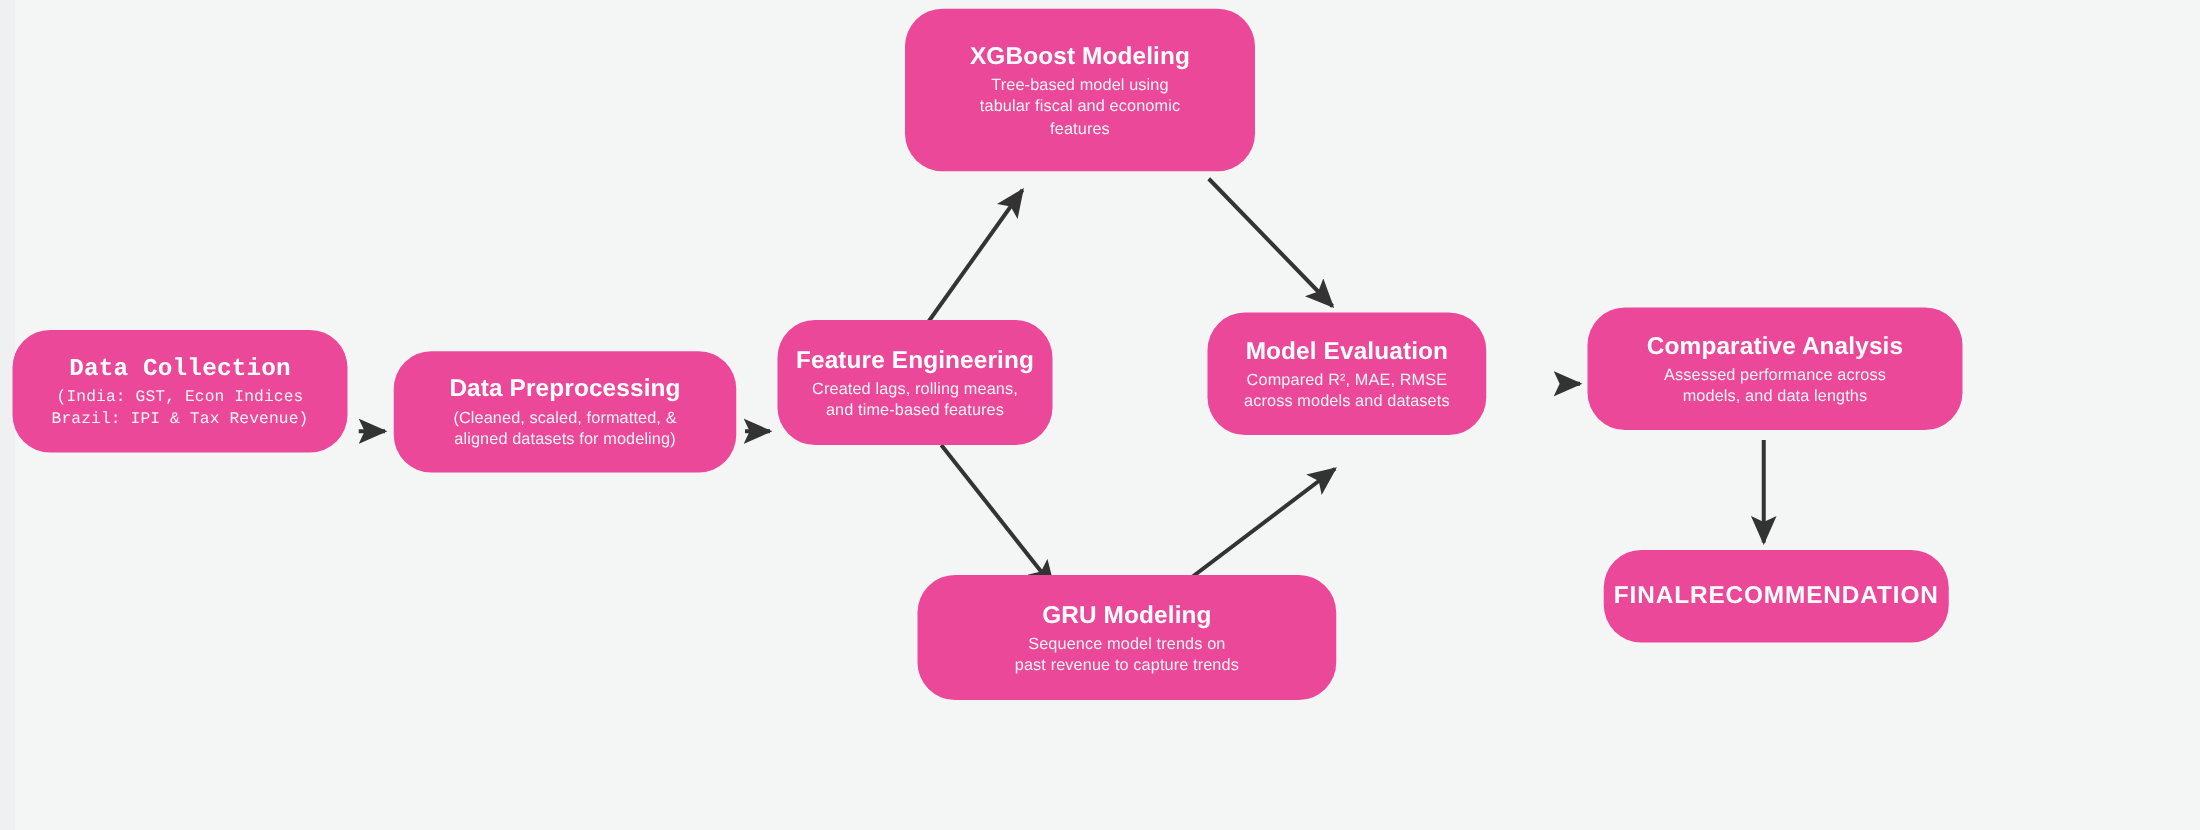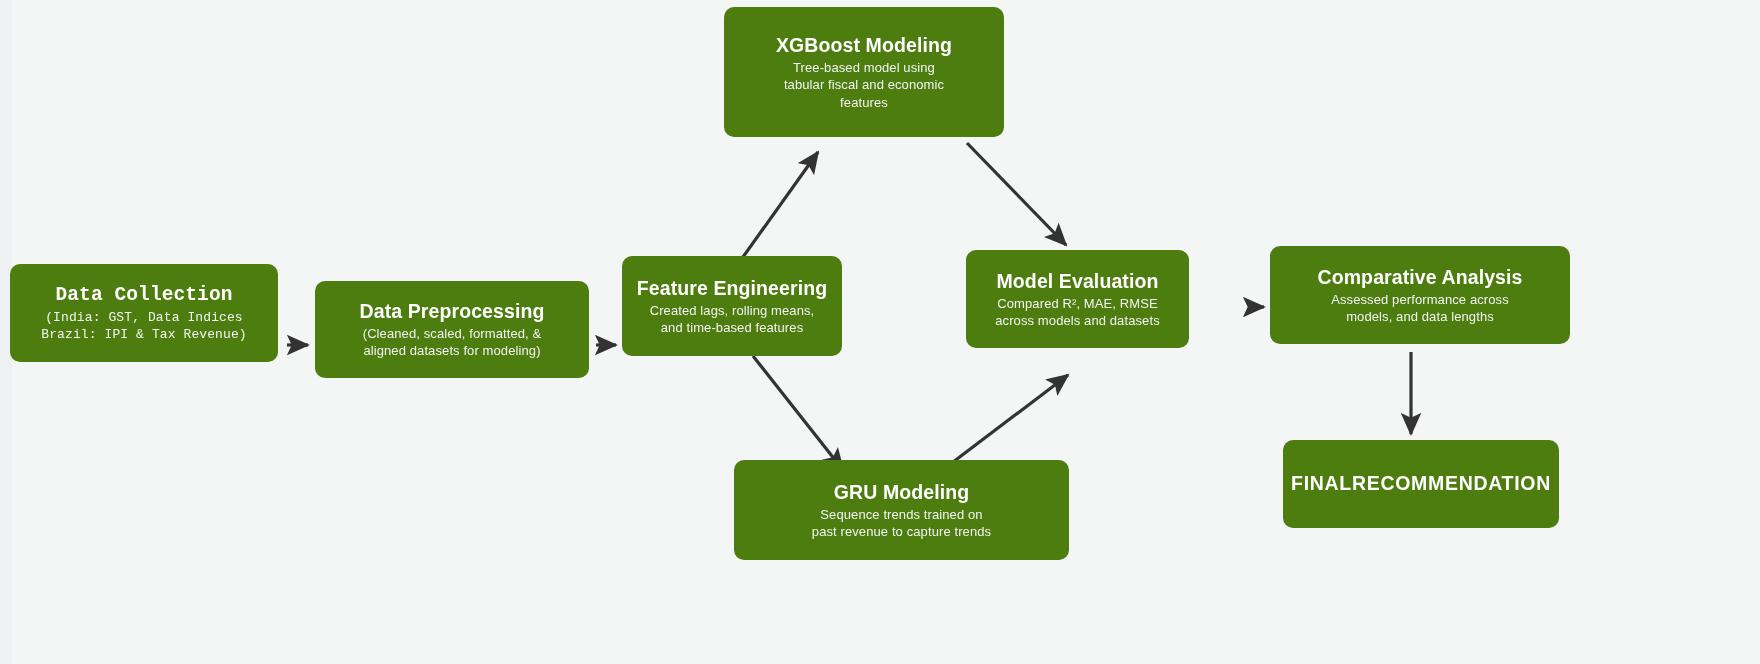--- a/index.html
+++ b/index.html
@@ -24,22 +24,22 @@
   }
   #edges {
     position: absolute;
     left: 0; top: 0;
     width: 1760px; height: 664px;
     pointer-events: none;
   }
   .node {
     position: absolute;
     box-sizing: border-box;
-    background: #4d7c0f;
-    border-radius: 10px;
+    background: #ec4899;
+    border-radius: 30px;
     color: #ffffff;
     display: flex;
     flex-direction: column;
     align-items: center;
     justify-content: center;
     text-align: center;
     padding: 6px 16px;
   }
   .node .title {
     font-weight: bold;
@@ -63,21 +63,21 @@
   }
 
   
   #n-data-collection      { left: 10px;   top: 264px; width: 268px; height: 98px; font-family: Liberation Mono, monospace; }
   #n-data-preprocessing   { left: 315px;  top: 251px; width: 274px; height: 97px; margin-top: 30px; }
   #n-feature-engineering  { left: 622px;  top: 256px; width: 220px; height: 100px; }
   #n-xgboost-modeling     { left: 724px;  top: 7px;   width: 280px; height: 130px; }
   #n-gru-modeling         { left: 734px;  top: 460px; width: 335px; height: 100px; }
   #n-model-evaluation     { left: 966px;  top: 250px; width: 223px; height: 98px; }
   #n-comparative-analysis { left: 1270px; top: 246px; width: 300px; height: 98px; }
-  #n-final-recommendation { left: 1283px; top: 440px; width: 276px; height: 88px; }
+  #n-final-recommendation { left: 1283px; top: 440px; width: 276px; height: 74px; }
 </style>
 </head>
 <body>
 
 <div id="canvas">
 
   <div id="left-strip"></div>
 
   <svg id="edges" viewBox="0 0 1760 664" width="1760" height="664" xmlns="http://www.w3.org/2000/svg">
     <defs>
@@ -94,21 +94,21 @@
       <line x1="967" y1="143" x2="1066" y2="245"></line>
       <line x1="932" y1="478" x2="1068" y2="375"></line>
       <line x1="1248" y1="307" x2="1264" y2="307"></line>
       <line x1="1411" y1="352" x2="1411" y2="434"></line>
     </g>
   </svg>
 
   <div class="node" id="n-data-collection">
     <div class="title">Data Collection</div>
     <div class="desc">
-      <span class="ln">(India: GST, Data Indices</span>
+      <span class="ln">(India: GST, Econ Indices</span>
       <span class="ln">Brazil: IPI &amp; Tax Revenue)</span>
     </div>
   </div>
 
   <div class="node" id="n-data-preprocessing">
     <div class="title">Data Preprocessing</div>
     <div class="desc">
       <span class="ln">(Cleaned, scaled, formatted, &amp;</span>
       <span class="ln">aligned datasets for modeling)</span>
     </div>
@@ -127,21 +127,21 @@
     <div class="desc">
       <span class="ln">Tree-based model using</span>
       <span class="ln">tabular fiscal and economic</span>
       <span class="ln">features</span>
     </div>
   </div>
 
   <div class="node" id="n-gru-modeling">
     <div class="title">GRU Modeling</div>
     <div class="desc">
-      <span class="ln">Sequence trends trained on</span>
+      <span class="ln">Sequence model trends on</span>
       <span class="ln">past revenue to capture trends</span>
     </div>
   </div>
 
   <div class="node" id="n-model-evaluation">
     <div class="title">Model Evaluation</div>
     <div class="desc">
       <span class="ln">Compared R², MAE, RMSE</span>
       <span class="ln">across models and datasets</span>
     </div>

